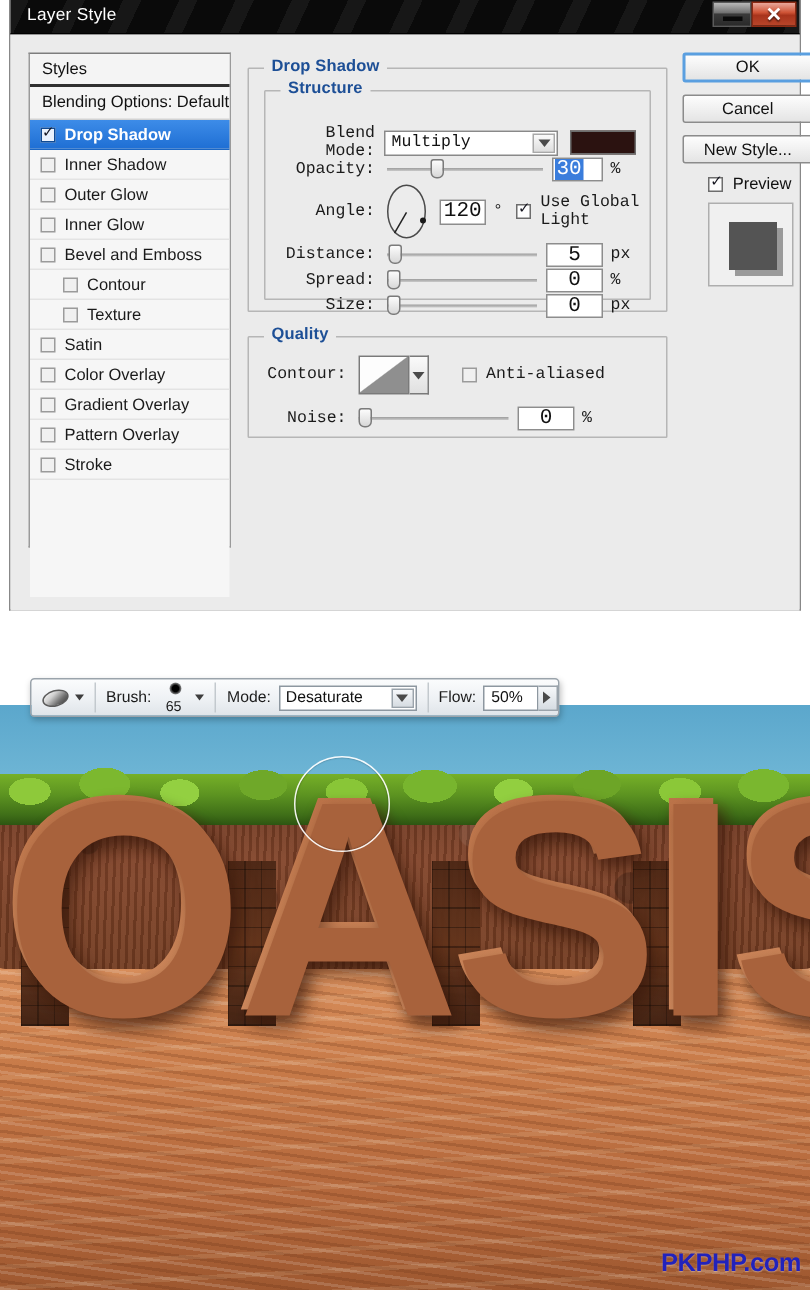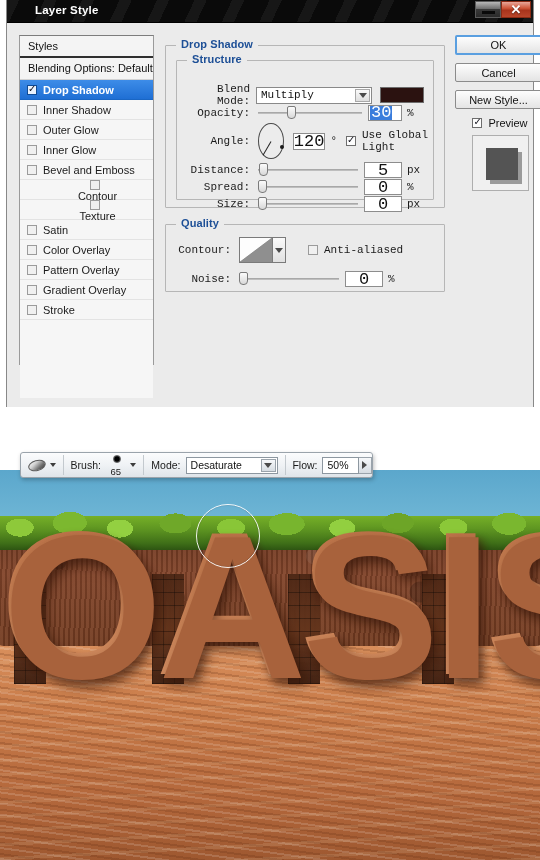--- a/index.html
+++ b/index.html
@@ -23,22 +23,22 @@
     position: relative;
     height: 23px;
     background: #0a0a0a;
     background-image:
       repeating-linear-gradient(115deg,
         rgba(255,255,255,0.055) 0px, rgba(255,255,255,0.055) 11px,
         rgba(255,255,255,0) 11px, rgba(255,255,255,0) 34px);
     border-bottom: 1px solid #000;
   }
   .titlebar-text {
-    position: absolute; left: 28px; top: 4px;
-    color: #fff; font-size: 11.5px; font-weight: bold;
+    position: absolute; left: 11px; top: 4px;
+    color: #fff; font-size: 11.5px; font-weight: normal;
     letter-spacing: 0.2px;
   }
   .win-btns {
     position: absolute; right: 2px; top: 1px;
     display: flex; gap: 0; height: 17px;
   }
   .win-btn {
     width: 26px; height: 17px;
     border: 1px solid #5a5a5a;
     display: flex; align-items: flex-end; justify-content: center;
@@ -86,21 +86,21 @@
     background: #f4f4f4;
   }
   .style-row {
     height: 20px;
     display: flex; align-items: center;
     padding-left: 7px;
     font-size: 11px; color: #1a1a1a;
     border-bottom: 1px solid #e3e3e3;
     background: #f6f6f6;
   }
-  .style-row.indent { padding-left: 22px; flex-direction: column; }
+  .style-row.indent { padding-left: 22px; }
   .style-row.selected {
     background: linear-gradient(#3d8ce8, #1f6fd4);
     color: #fff; font-weight: bold;
     border-bottom: 1px solid #1a66c4;
   }
   .cb {
     width: 10px; height: 10px;
     border: 1px solid #9b9b9b;
     background: #f0f0f0;
     margin-right: 6px;
@@ -183,21 +183,21 @@
     border-left: 5px solid #4a4a4a;
   }
   .swatch {
     width: 44px; height: 16px;
     border: 1px solid #6d6d6d;
   }
   .numbox {
     height: 16px;
     background: #fff;
     border: 1px solid #8d8d8d;
-    font-size: 17px; color: #111;
+    font-size: 14px; color: #111;
     display: flex; align-items: center; justify-content: center;
     position: relative;
   }
   .numbox.sel-left {
     justify-content: flex-start;
   }
   .numbox .selhl {
     background: #3a7ddc; color: #fff;
     padding: 0 1px; margin-left: 1px;
     line-height: 14px;
@@ -536,20 +536,21 @@
       <div class="grass"></div>
       <div class="grass-tufts"></div>
       <div class="rock-strip" style="left:22px"></div>
       <div class="rock-strip" style="left:160px"></div>
       <div class="rock-strip" style="left:296px"></div>
       <div class="rock-strip" style="left:430px"></div>
     </div>
 
     <div class="oasis">OASIS</div>
 
+    <div class="watermark">PKPHP.com</div>
   </div>
 
   <div class="brush-cursor"></div>
 
   <div class="dialog">
 
     <div class="titlebar">
       <div class="titlebar-text">Layer Style</div>
       <div class="win-btns">
         <div class="win-btn min"></div>
@@ -596,25 +597,25 @@
         <div class="style-row">
           <span class="cb"></span>
           <span>Satin</span>
         </div>
         <div class="style-row">
           <span class="cb"></span>
           <span>Color Overlay</span>
         </div>
         <div class="style-row">
           <span class="cb"></span>
+          <span>Gradient Overlay</span>
+        </div>
+        <div class="style-row">
+          <span class="cb"></span>
           <span>Pattern Overlay</span>
-        </div>
-        <div class="style-row">
-          <span class="cb"></span>
-          <span>Gradient Overlay</span>
         </div>
         <div class="style-row">
           <span class="cb"></span>
           <span>Stroke</span>
         </div>
         <div class="styles-filler"></div>
       </div>
 
       <div class="settings">
 

